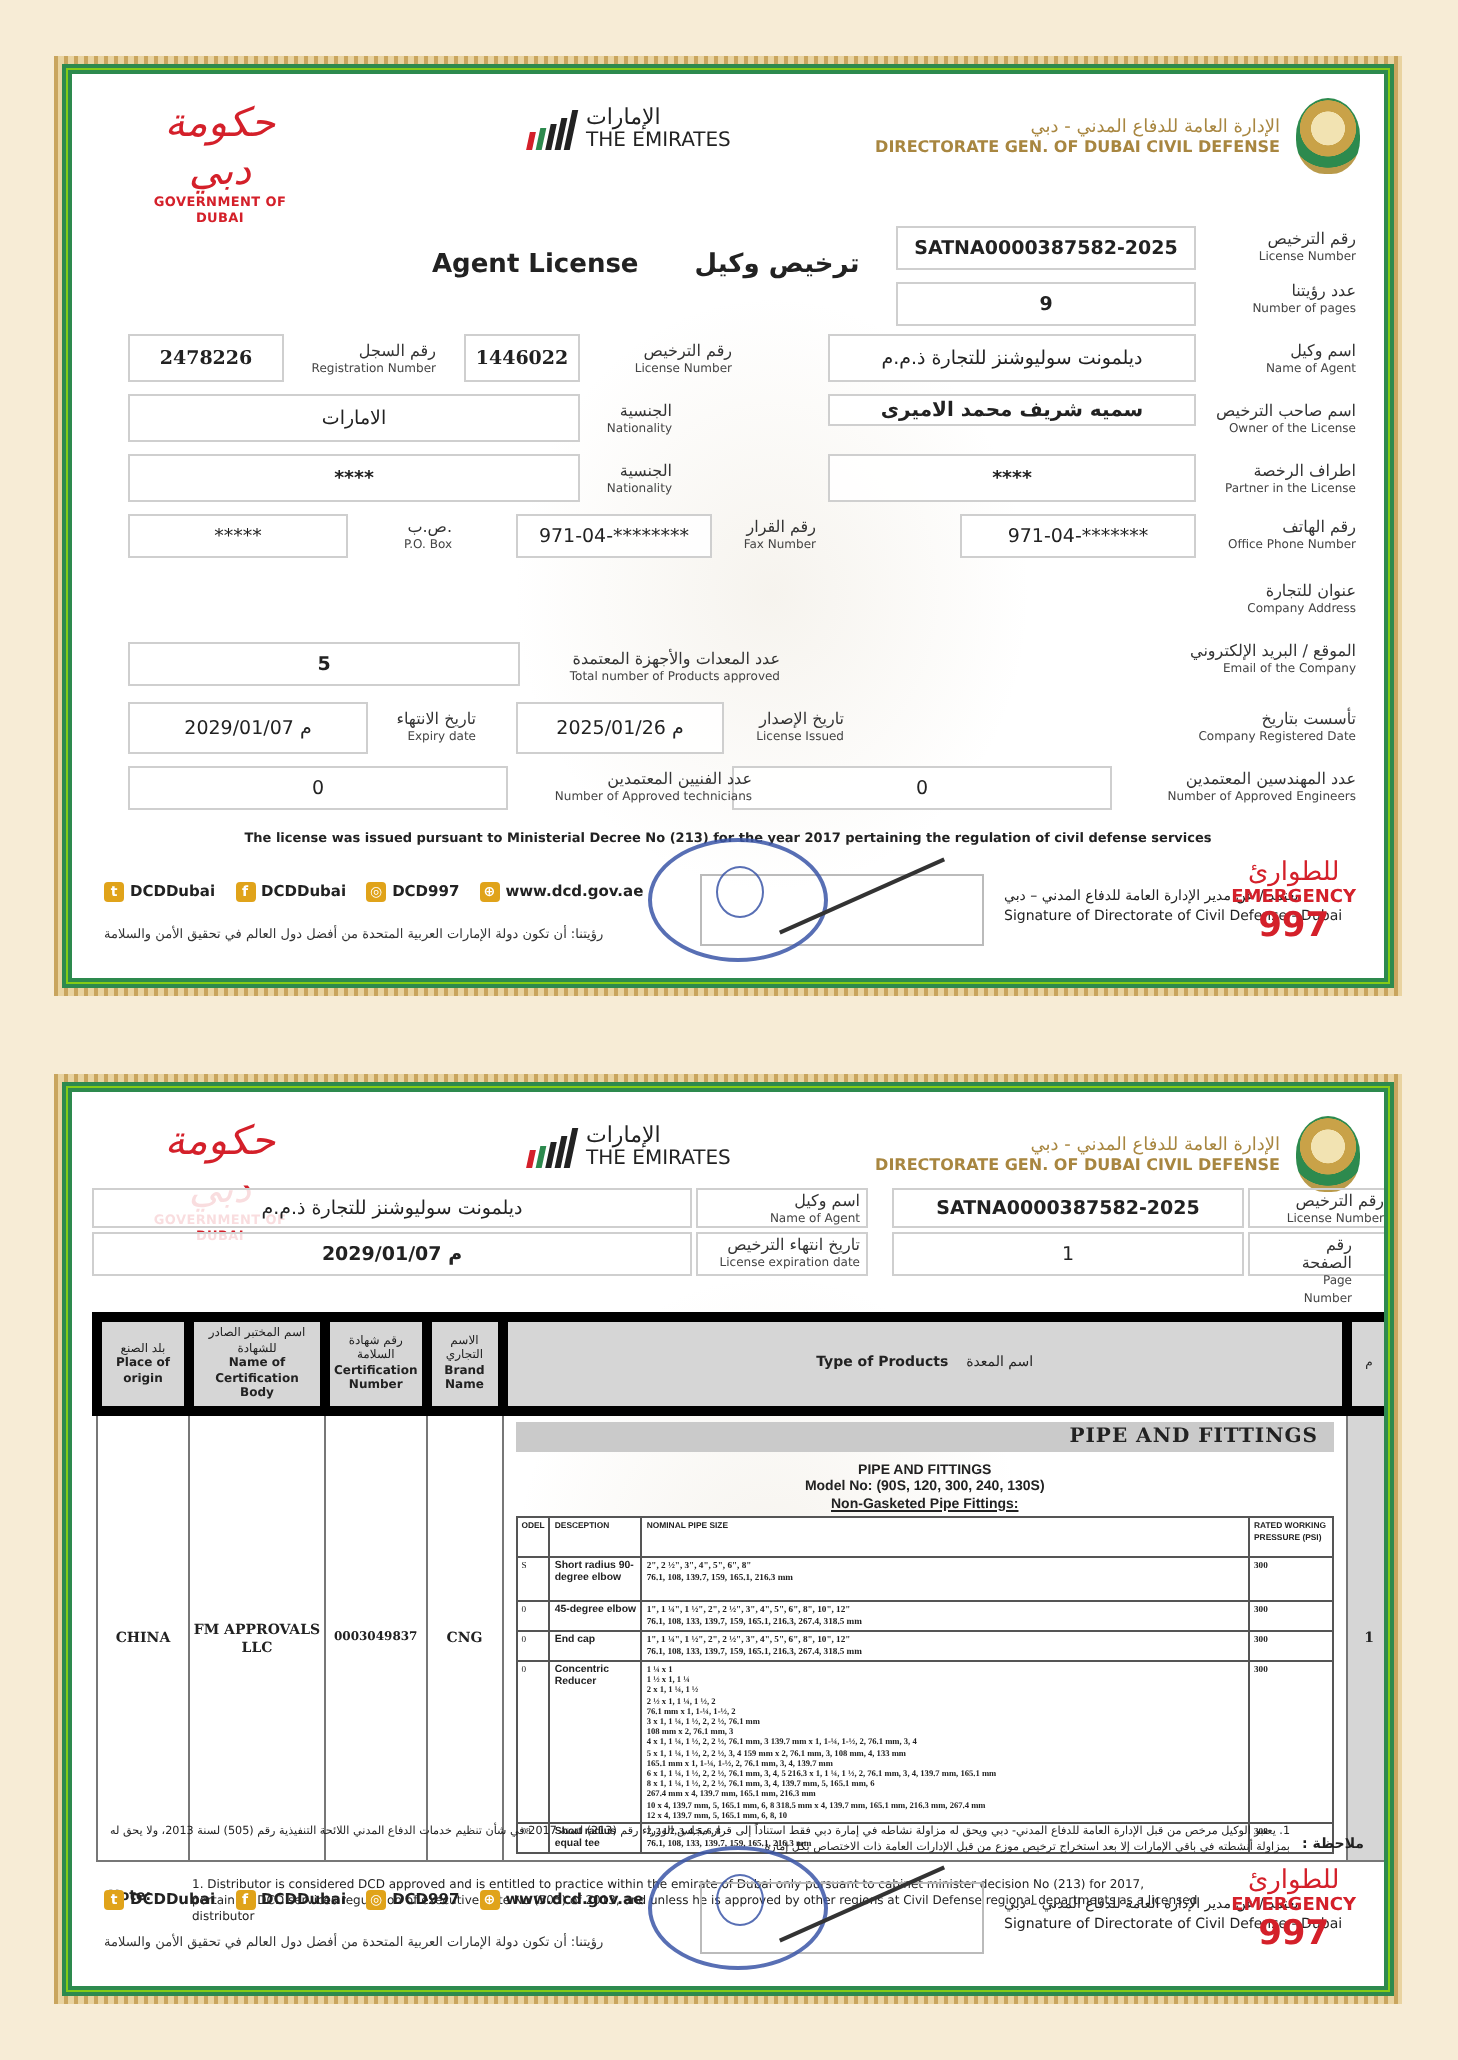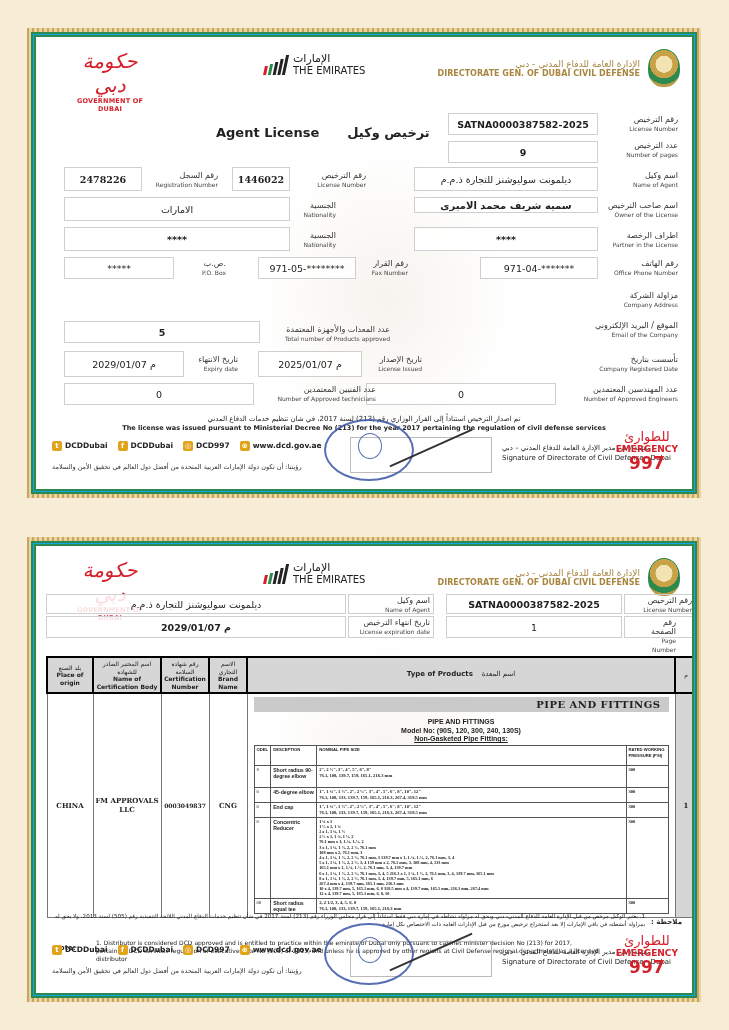--- a/index.html
+++ b/index.html
@@ -1,19 +1,19 @@
 <!DOCTYPE html>
 <html><head>
 <meta charset="utf-8">
 <style>
 *{box-sizing:border-box;margin:0;padding:0}
 body{width:729px;height:1030px;background:#f7ecd6;font-family:"DejaVu Sans",sans-serif;color:#222;position:relative;overflow:hidden}
 .sheet{position:absolute;left:27px;width:674px;background:repeating-linear-gradient(90deg,#c9a55e 0 2px,#e9d3a0 2px 5px);padding:4px}
 .sheet .green{background:#2d8a4e;padding:2px}
-.sheet .white2{background:#0ea5e9;padding:1px}
+.sheet .white2{background:#84cc16;padding:1px}
 .sheet .green2{background:#2d8a4e;padding:2px}
 .sheet .inner{background:#fff;position:relative;overflow:hidden}
 #p1{top:28px;height:470px}
 #p2{top:537px;height:465px}
 .inner{height:100%}
 .logo-row{position:relative;height:64px}
 .gov{position:absolute;left:30px;top:12px;text-align:center;width:88px}
 .gov .ar{color:#d4202a;font-family:"DejaVu Serif",serif;font-size:20px;font-style:italic;line-height:24px}
 .gov .en{color:#d4202a;font-size:6.5px;font-weight:bold;letter-spacing:.2px}
 .emir{position:absolute;left:228px;top:16px;display:flex;align-items:center;gap:6px}
@@ -44,21 +44,21 @@
 .stamp{position:absolute;left:256px;top:0px;width:90px;height:62px;border:2px solid #3b56a8;border-radius:50%;opacity:.85}
 .stamp .c{position:absolute;left:32px;top:12px;width:24px;height:26px;border-radius:50%;border:1px solid #3b56a8}
 .signline{position:absolute;left:290px;top:24px;width:90px;height:2px;background:#333;transform:rotate(-24deg)}
 .sigtxt{position:absolute;left:378px;top:18px;font-size:7px;line-height:10px}
 .sigtxt .en{font-weight:normal}
 .emerg{position:absolute;right:14px;top:2px;text-align:center;color:#d4202a}
 .emerg .ar{font-size:13px}
 .emerg .en{font-size:9px;font-weight:bold}
 .emerg .num{font-size:17px;font-weight:bold;line-height:18px}
 .tbl{position:absolute;left:10px;top:110px;width:652px;border-collapse:collapse}
-.tbl th{background:#d6d6d6;border:2px solid #000000;font-size:6px;font-weight:normal;line-height:7.5px;padding:2px;vertical-align:middle;text-align:center}
+.tbl th{background:#d6d6d6;border:5px solid #000000;font-size:6px;font-weight:normal;line-height:7.5px;padding:2px;vertical-align:middle;text-align:center}
 .tbl td{border:1px solid #777;font-size:7px;font-weight:bold;text-align:center;vertical-align:middle;font-family:"DejaVu Serif",serif}
 .inner-prod{padding:3px 6px;text-align:left;vertical-align:top!important;font-family:"Liberation Sans",sans-serif!important;font-weight:normal!important}
 .pf-band{background:#cacaca;font-family:"DejaVu Serif",serif;font-weight:bold;font-size:10px;text-align:right;padding:2px 8px;margin-right:0;letter-spacing:.5px}
 .pf-head{font-size:7px;font-weight:bold;line-height:8.5px;margin-top:6px}
 .pipe{border-collapse:collapse;width:100%;margin-top:1px}
 .pipe td,.pipe th{border:1px solid #555;font-size:4.6px;line-height:6px;padding:1px 2px;text-align:left;vertical-align:top;font-family:"Liberation Serif",serif;font-weight:normal;background:#fff}
 .pipe th{font-family:"Liberation Sans",sans-serif;font-weight:bold;font-size:4.2px;background:#fff;color:#222}
 .pipe .desc{font-family:"Liberation Sans",sans-serif;font-weight:bold;font-size:5.2px}
 .pipe .sz{font-weight:bold}
 .note-ar{position:absolute;right:10px;top:366px;font-size:5.6px;line-height:8px;width:640px;direction:rtl}
@@ -108,21 +108,21 @@
     <span>ترخيص وكيل</span>
   </div>
 
   <div class="lab ll" style="right:14px;top:78px;width:72px">
               <div class="ar">رقم الترخيص</div>
               <div class="en">License Number</div>
             </div>
   <div class="box" style="right:94px;top:76px;width:150px;height:22px">SATNA0000387582-2025</div>
 
   <div class="lab ll" style="right:14px;top:104px;width:72px">
-              <div class="ar">عدد الترخيص</div>
+              <div class="ar">عدد رؤيتنا</div>
               <div class="en">Number of pages</div>
             </div>
   <div class="box" style="right:94px;top:104px;width:150px;height:22px">9</div>
 
   <div class="lab ll" style="right:14px;top:134px;width:80px">
               <div class="ar">اسم وكيل</div>
               <div class="en">Name of Agent</div>
             </div>
   <div class="box" style="right:94px;top:130px;width:184px;height:24px;font-weight:normal">ديلمونت سوليوشنز للتجارة ذ.م.م</div>
   <div class="lab lb" style="left:258px;top:134px;width:72px">
@@ -160,29 +160,29 @@
 
   <div class="lab ll" style="right:14px;top:222px;width:90px">
               <div class="ar">رقم الهاتف</div>
               <div class="en">Office Phone Number</div>
             </div>
   <div class="box" style="right:94px;top:220px;width:118px;height:22px;font-weight:normal">971-04-*******</div>
   <div class="lab lb" style="left:322px;top:222px;width:50px">
               <div class="ar">رقم القرار</div>
               <div class="en">Fax Number</div>
             </div>
-  <div class="box" style="left:222px;top:220px;width:98px;height:22px;font-weight:normal">971-05-********</div>
+  <div class="box" style="left:222px;top:220px;width:98px;height:22px;font-weight:normal">971-04-********</div>
   <div class="lab lb" style="left:160px;top:222px;width:30px">
               <div class="ar">ص.ب.</div>
               <div class="en">P.O. Box</div>
             </div>
   <div class="box" style="left:28px;top:220px;width:110px;height:22px;font-weight:normal">*****</div>
 
   <div class="lab ll" style="right:14px;top:254px;width:90px">
-              <div class="ar">مزاولة الشركة</div>
+              <div class="ar">عنوان للتجارة</div>
               <div class="en">Company Address</div>
             </div>
 
   <div class="lab ll" style="right:14px;top:284px;width:100px">
               <div class="ar">الموقع / البريد الإلكتروني</div>
               <div class="en">Email of the Company</div>
             </div>
   <div class="lab lb" style="left:230px;top:288px;width:124px">
               <div class="ar">عدد المعدات والأجهزة المعتمدة</div>
               <div class="en">Total number of Products approved</div>
@@ -190,40 +190,39 @@
   <div class="box" style="left:28px;top:284px;width:196px;height:22px">5</div>
 
   <div class="lab ll" style="right:14px;top:318px;width:100px">
               <div class="ar">تأسست بتاريخ</div>
               <div class="en">Company Registered Date</div>
             </div>
   <div class="lab lb" style="left:338px;top:318px;width:48px">
               <div class="ar">تاريخ الإصدار</div>
               <div class="en">License Issued</div>
             </div>
-  <div class="box" style="left:222px;top:314px;width:104px;height:26px;font-weight:normal">2025/01/07 م</div>
+  <div class="box" style="left:222px;top:314px;width:104px;height:26px;font-weight:normal">2025/01/26 م</div>
   <div class="lab lb" style="left:156px;top:318px;width:46px">
               <div class="ar">تاريخ الانتهاء</div>
               <div class="en">Expiry date</div>
             </div>
   <div class="box" style="left:28px;top:314px;width:120px;height:26px;font-weight:normal">2029/01/07 م</div>
 
   <div class="lab ll" style="right:14px;top:348px;width:120px">
               <div class="ar">عدد المهندسين المعتمدين</div>
               <div class="en">Number of Approved Engineers</div>
             </div>
   <div class="box" style="right:136px;top:346px;width:190px;height:22px;font-weight:normal">0</div>
   <div class="lab lb" style="left:220px;top:348px;width:120px">
               <div class="ar">عدد الفنيين المعتمدين</div>
               <div class="en">Number of Approved technicians</div>
             </div>
   <div class="box" style="left:28px;top:346px;width:190px;height:22px;font-weight:normal">0</div>
 
   <div class="decree">
-    <div>تم اصدار الترخيص استناداً إلى القرار الوزاري رقم (213) لسنة 2017، في شان تنظيم خدمات الدفاع المدني</div>
     <div class="en">The license was issued pursuant to Ministerial Decree No (213) for the year 2017 pertaining the regulation of civil defense services</div>
   </div>
 
   <div class="footer">
    <div class="social">
      <span><span class="ic" style="background:#e0a31a">t</span><span>DCDDubai</span></span>
      <span><span class="ic" style="background:#e0a31a">f</span><span>DCDDubai</span></span>
      <span><span class="ic" style="background:#e0a31a">◎</span><span>DCD997</span></span>
      <span><span class="ic" style="background:#e0a31a">⊕</span><span>www.dcd.gov.ae</span></span>
    </div>

